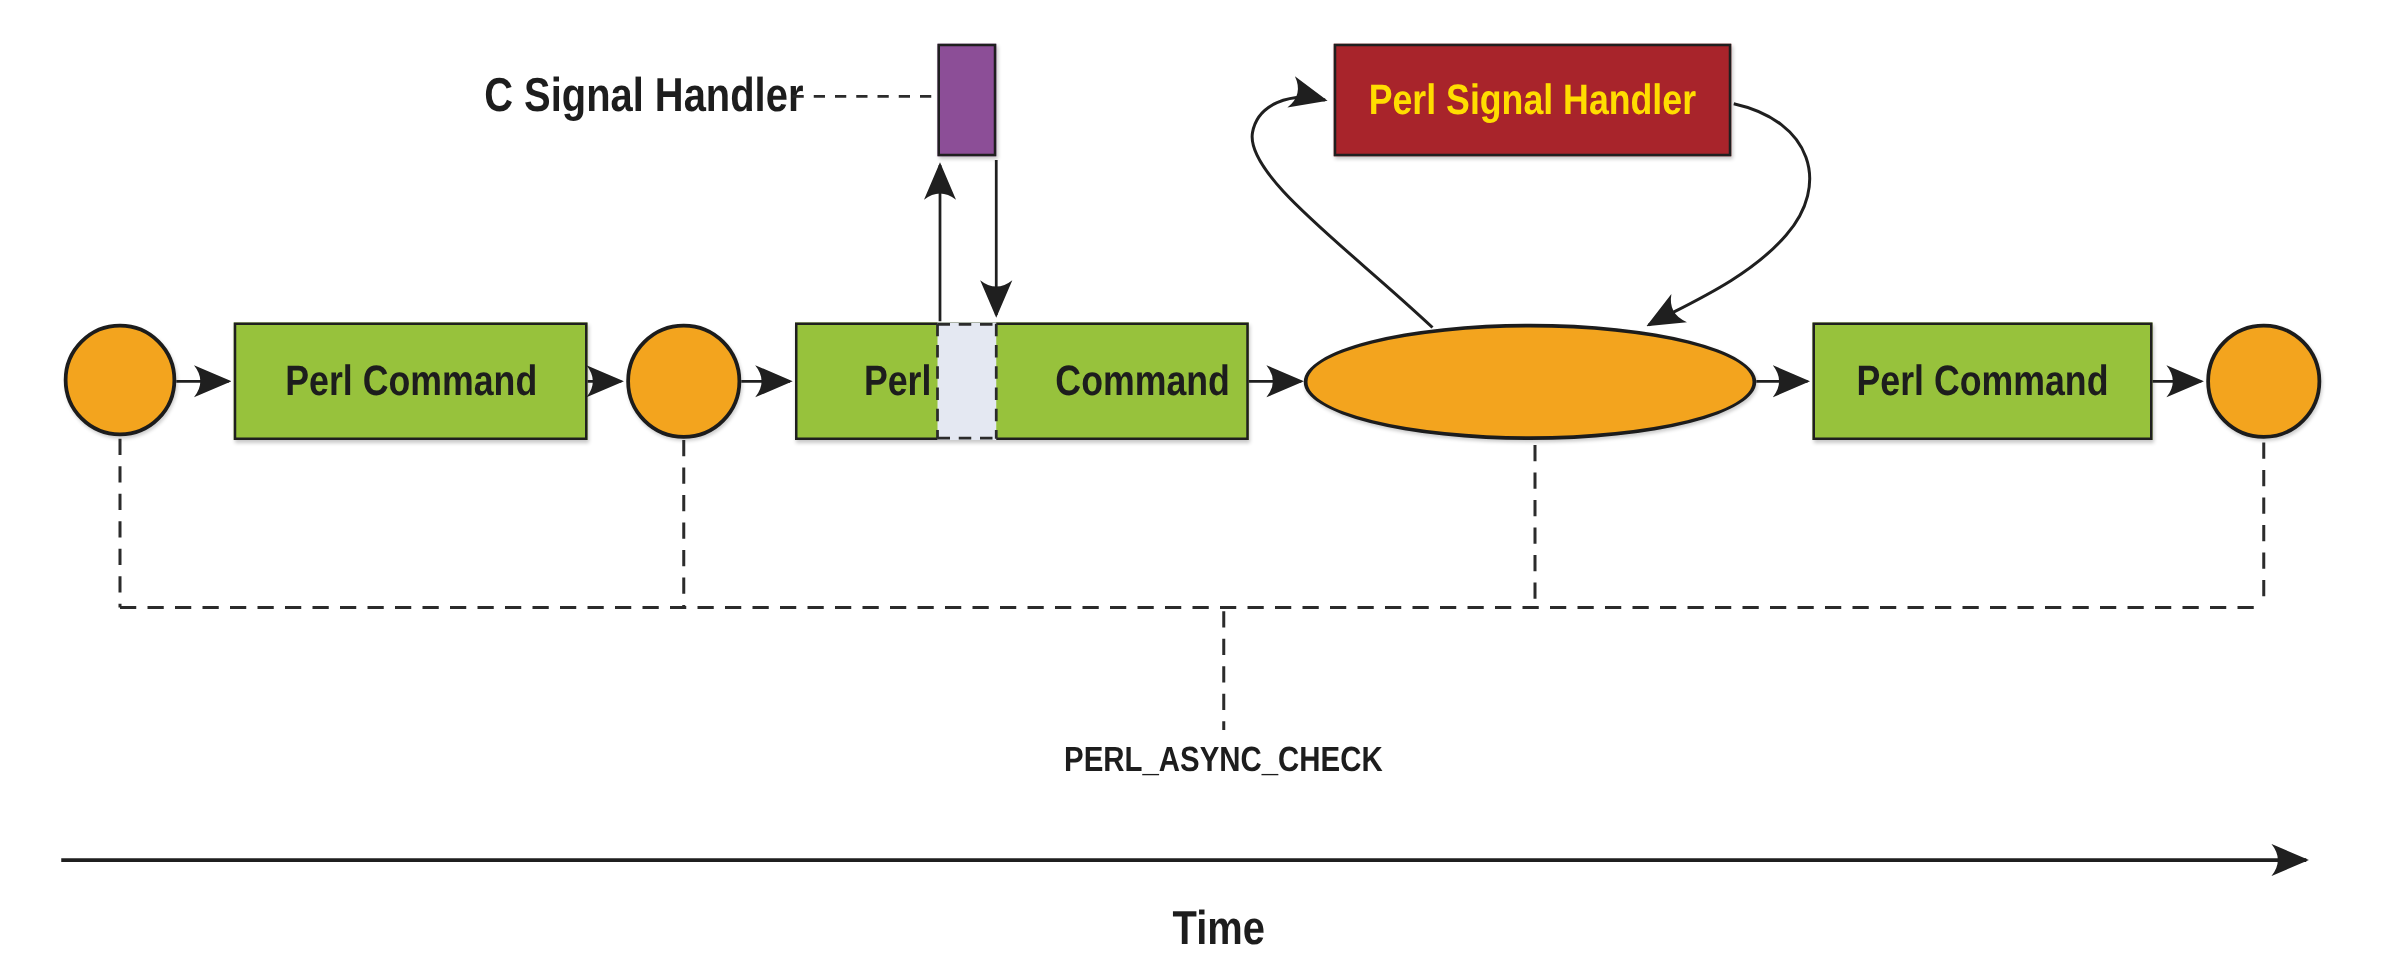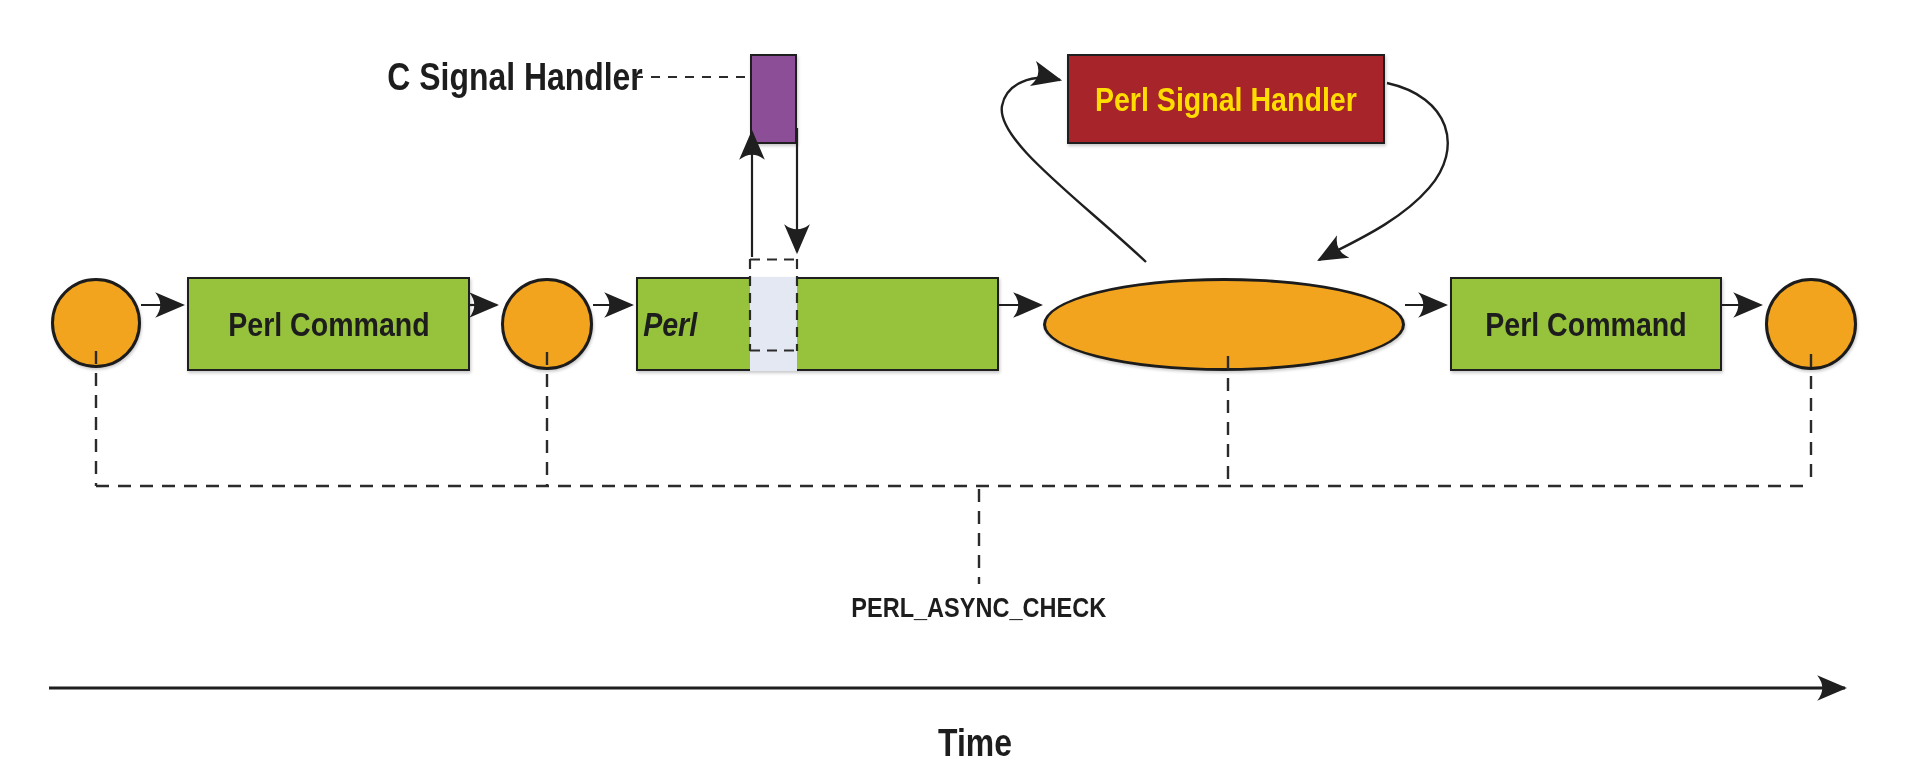--- a/index.html
+++ b/index.html
@@ -3,42 +3,42 @@
 <meta charset="utf-8">
 <style>
   html,body { margin:0; padding:0; background:#ffffff; }
   #canvas {
     position:relative;
     width:1920px; height:764px;
     background:#ffffff;
     overflow:hidden;
     font-family:"Liberation Sans", sans-serif;
   }
-  .shape { position:absolute; box-sizing:border-box;margin-top:19px; }
+  .shape { position:absolute; box-sizing:border-box; }
   .box {
     border:2.5px solid #1f1f1f;
     display:flex; align-items:center; justify-content:center;
     box-shadow:1px 2px 3px rgba(0,0,0,0.22);
   }
   .circle {
     border:3px solid #1c1c1c; border-radius:50%;
     box-shadow:1px 2px 3px rgba(0,0,0,0.2);
   }
   .ellipse {
     border:3px solid #1c1c1c; border-radius:50%;
     box-shadow:1px 2px 3px rgba(0,0,0,0.2);
   }
   .label-text {
     position:absolute;
     display:flex; align-items:center; justify-content:center;
     color:#1d1d1d; font-weight:700;
   }
   .condensed { display:inline-block; transform:scaleX(0.84); transform-origin:center center; white-space:nowrap; }
   .box-text { font-weight:700; font-size:34px; color:#1d1d1d; }
-  .seg { position:absolute; top:0; bottom:0; display:flex; align-items:center; justify-content:flex-start;font-style:italic; }
+  .seg { position:absolute; top:0; bottom:0; display:flex; align-items:center; justify-content:flex-end; }
   #svg-layer { position:absolute; left:0; top:0; z-index:5; pointer-events:none; }
   .shapes-layer { position:absolute; inset:0; z-index:1; }
 </style>
 </head>
 <body>
 
 <div id="canvas">
 
   <div class="shapes-layer">
 
@@ -56,20 +56,23 @@
 
     <div class="shape box" style="left: 187px; top: 258px; width: 283px; height: 94px; background-color: rgb(151, 194, 60);">
       <span class="condensed box-text">Perl Command</span>
     </div>
 
     <div class="shape circle" style="left: 501px; top: 259px; width: 92px; height: 92px; background-color: rgb(243, 164, 30);"></div>
 
     <div class="shape box" style="left: 636px; top: 258px; width: 363px; height: 94px; background-color: rgb(151, 194, 60);">
       <div class="seg" style="left:0; width:112px;">
         <span class="condensed box-text">Perl</span>
+      </div>
+      <div class="seg" style="right:0; width:200px;">
+        <span class="condensed box-text">Command</span>
       </div>
     </div>
 
     <div class="shape" style="left: 750px; top: 258px; width: 47px; height: 94px; background-color: rgb(228, 232, 242);"></div>
 
     <div class="shape ellipse" style="left: 1043px; top: 259px; width: 362px; height: 93px; background-color: rgb(243, 164, 30);"></div>
 
     <div class="shape box" style="left: 1450px; top: 258px; width: 272px; height: 94px; background-color: rgb(151, 194, 60);">
       <span class="condensed box-text">Perl Command</span>
     </div>

